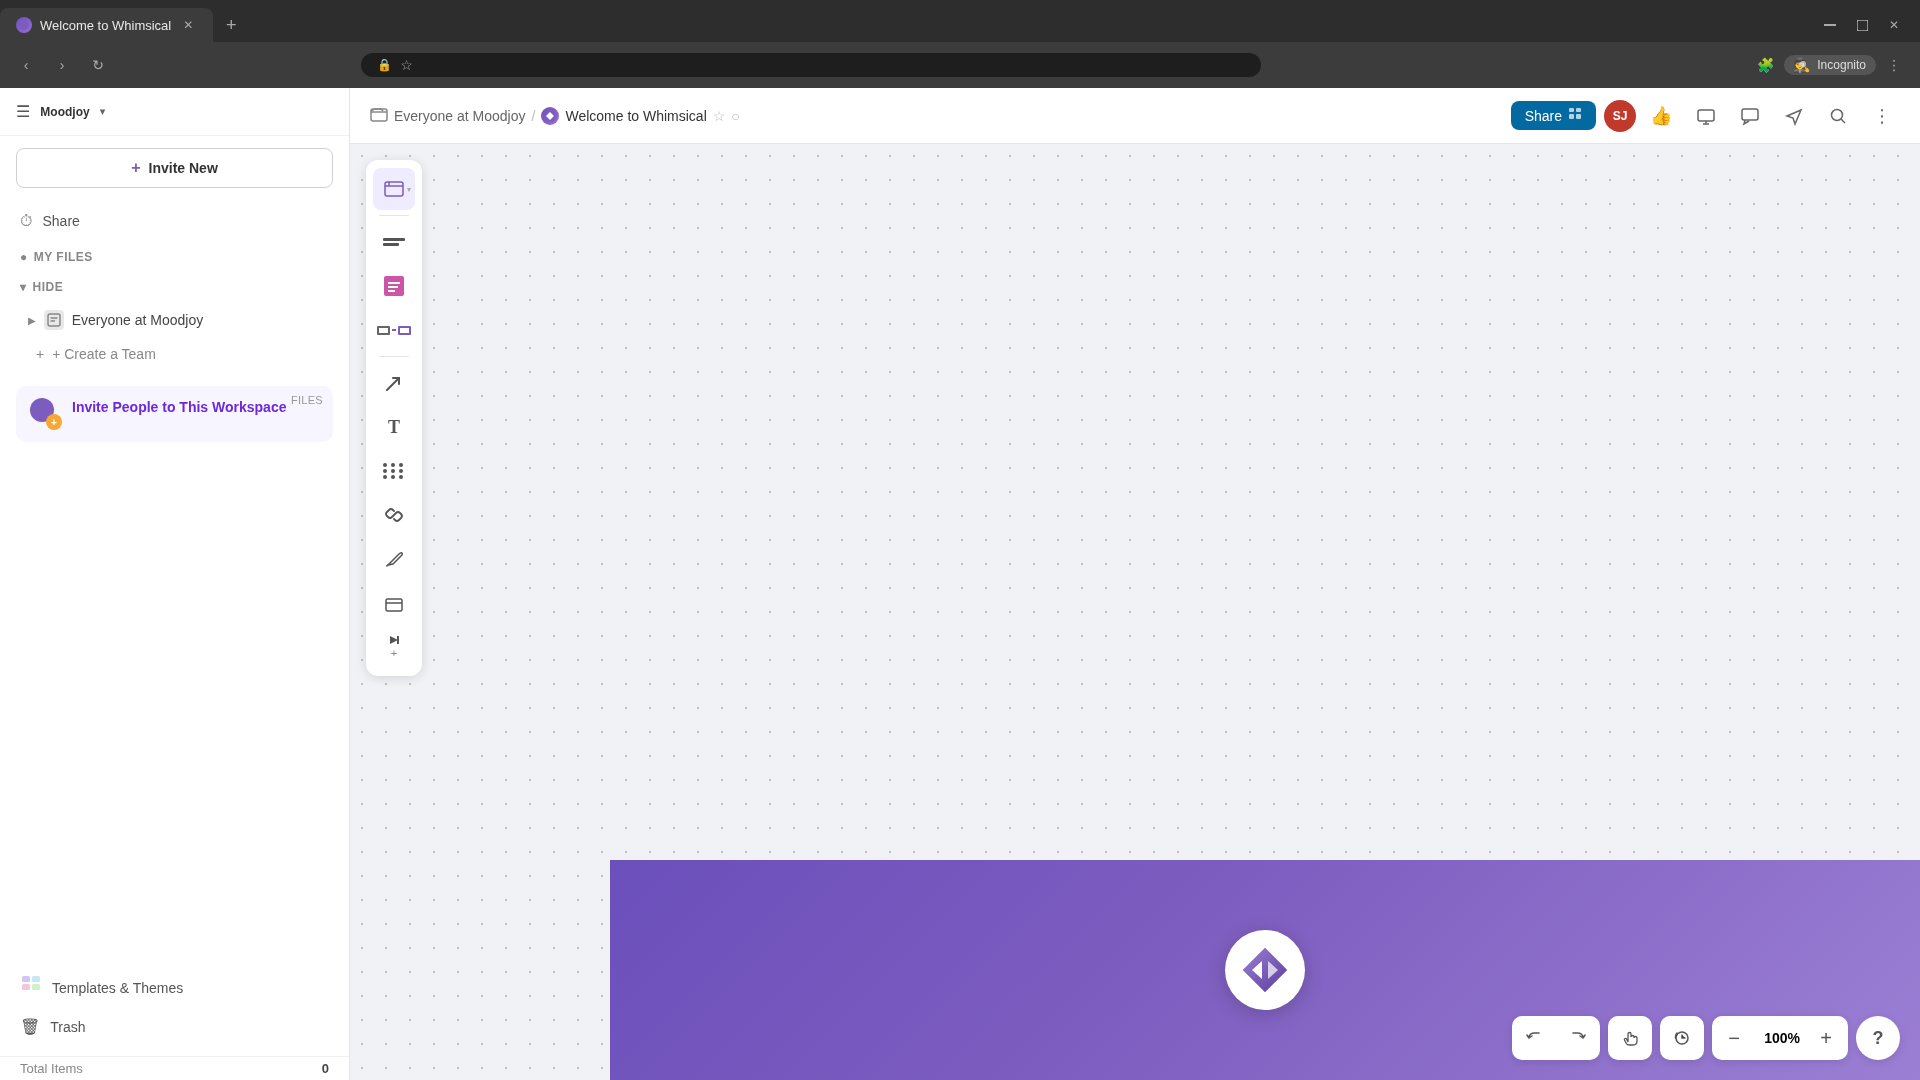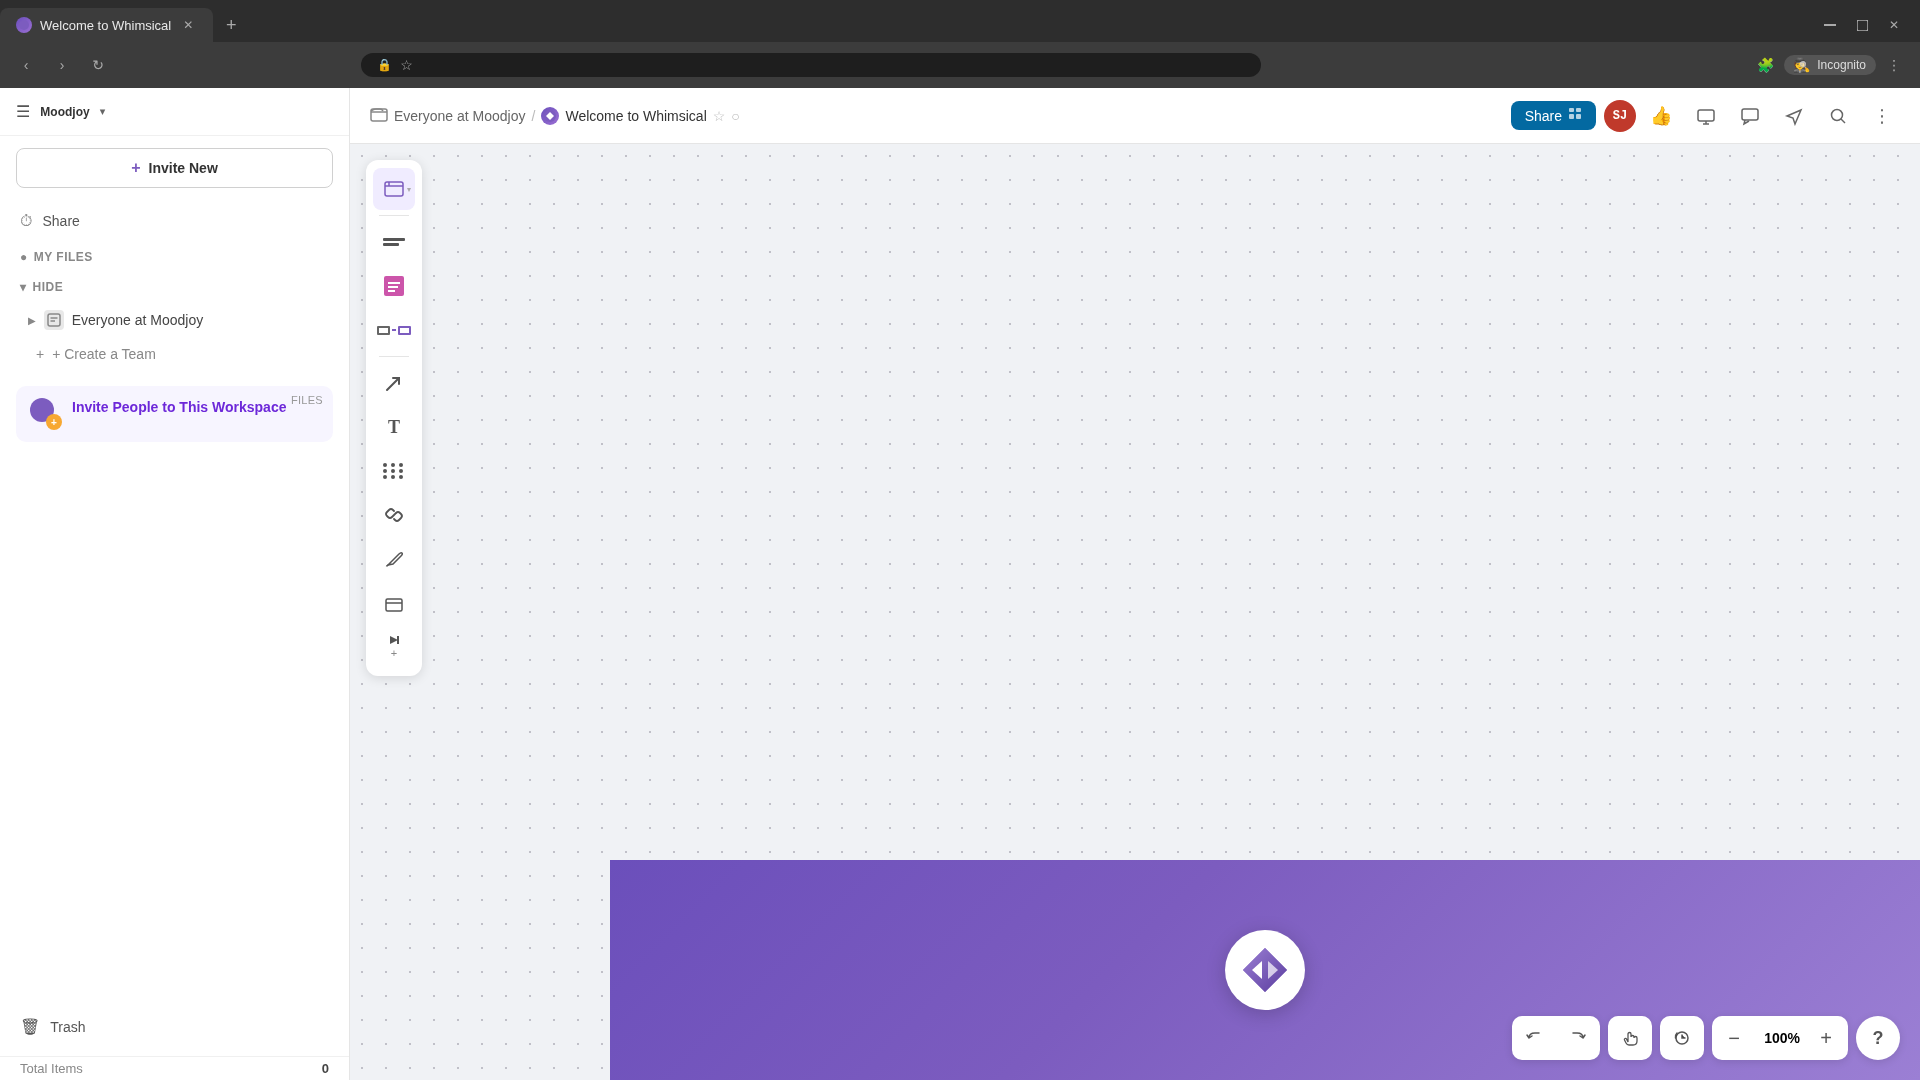--- a/index.html
+++ b/index.html
@@ -78,21 +78,21 @@
     .breadcrumb-sep { color: #bbb; font-size: 14px; }
     .breadcrumb-current { display: flex; align-items: center; gap: 6px; }
     .current-doc-icon { width: 18px; height: 18px; border-radius: 50%; background: linear-gradient(135deg, #6b4fbb, #9b6fd4); display: flex; align-items: center; justify-content: center; font-size: 9px; color: white; }
     .doc-name { font-size: 14px; font-weight: 500; color: #333; }
     .star-btn { color: #bbb; font-size: 14px; cursor: pointer; }
     .refresh-btn { color: #bbb; font-size: 14px; cursor: pointer; }
 
     .top-bar-right { margin-left: auto; display: flex; align-items: center; gap: 8px; }
     .share-btn { background: #0369a1; color: white; border-radius: 8px; padding: 6px 14px; font-size: 14px; font-weight: 500; cursor: pointer; display: flex; align-items: center; gap: 6px; }
     .share-icon { font-size: 12px; }
-    .avatar-btn { width: 32px; height: 32px; background: #d44; border-radius: 50%; display: flex; align-items: center; justify-content: center; color: white; font-size: 12px; font-weight: 700; cursor: pointer; font-family: Liberation Mono, monospace; }
+    .avatar-btn { width: 32px; height: 32px; background: #d44; border-radius: 50%; display: flex; align-items: center; justify-content: center; color: white; font-size: 12px; font-weight: 700; cursor: pointer; }
     .icon-btn { width: 36px; height: 36px; display: flex; align-items: center; justify-content: center; color: #666; font-size: 18px; cursor: pointer; border-radius: 6px; }
 
     
     .canvas-area { flex: 1; background: #f0f2f5; position: relative; overflow: hidden; }
     .canvas-dots { position: absolute; inset: 0; background-image: radial-gradient(circle, #c0c0c8 1px, transparent 1px); background-size: 24px 24px; }
 
     
     .canvas-toolbar { position: absolute; left: 16px; top: 16px; background: white; border-radius: 12px; box-shadow: 0 2px 12px rgba(0,0,0,0.12); width: 56px; padding: 8px 0; display: flex; flex-direction: column; align-items: center; gap: 2px; }
     .tool-btn { width: 42px; height: 42px; display: flex; align-items: center; justify-content: center; border-radius: 8px; cursor: pointer; color: #555; font-size: 16px; position: relative; }
     .tool-btn.active { background: #f0ecff; }
@@ -235,20 +235,31 @@
           <div class="invite-avatar-main"></div>
           <div class="invite-avatar-plus">+</div>
         </div>
         <span class="invite-text">Invite People to This Workspace</span>
       </div>
     </div>
 
     <div style="flex: 1;"></div>
 
     <div class="sidebar-bottom">
+      <div class="templates-item">
+        <span class="templates-icon">
+          <svg width="22" height="22" viewBox="0 0 22 22">
+            <rect x="2" y="2" width="8" height="6" rx="1.5" fill="#d0c8f0"></rect>
+            <rect x="12" y="2" width="8" height="6" rx="1.5" fill="#c8e8f0"></rect>
+            <rect x="2" y="10" width="8" height="6" rx="1.5" fill="#f0c8d8"></rect>
+            <rect x="12" y="10" width="8" height="6" rx="1.5" fill="#d0f0c8"></rect>
+          </svg>
+        </span>
+        <span>Templates &amp; Themes</span>
+      </div>
       <div class="trash-item">
         <span class="trash-icon">🗑</span>
         <span>Trash</span>
       </div>
     </div>
 
     <div class="total-items">
       <span>Total Items</span>
       <span class="total-count">0</span>
     </div>

